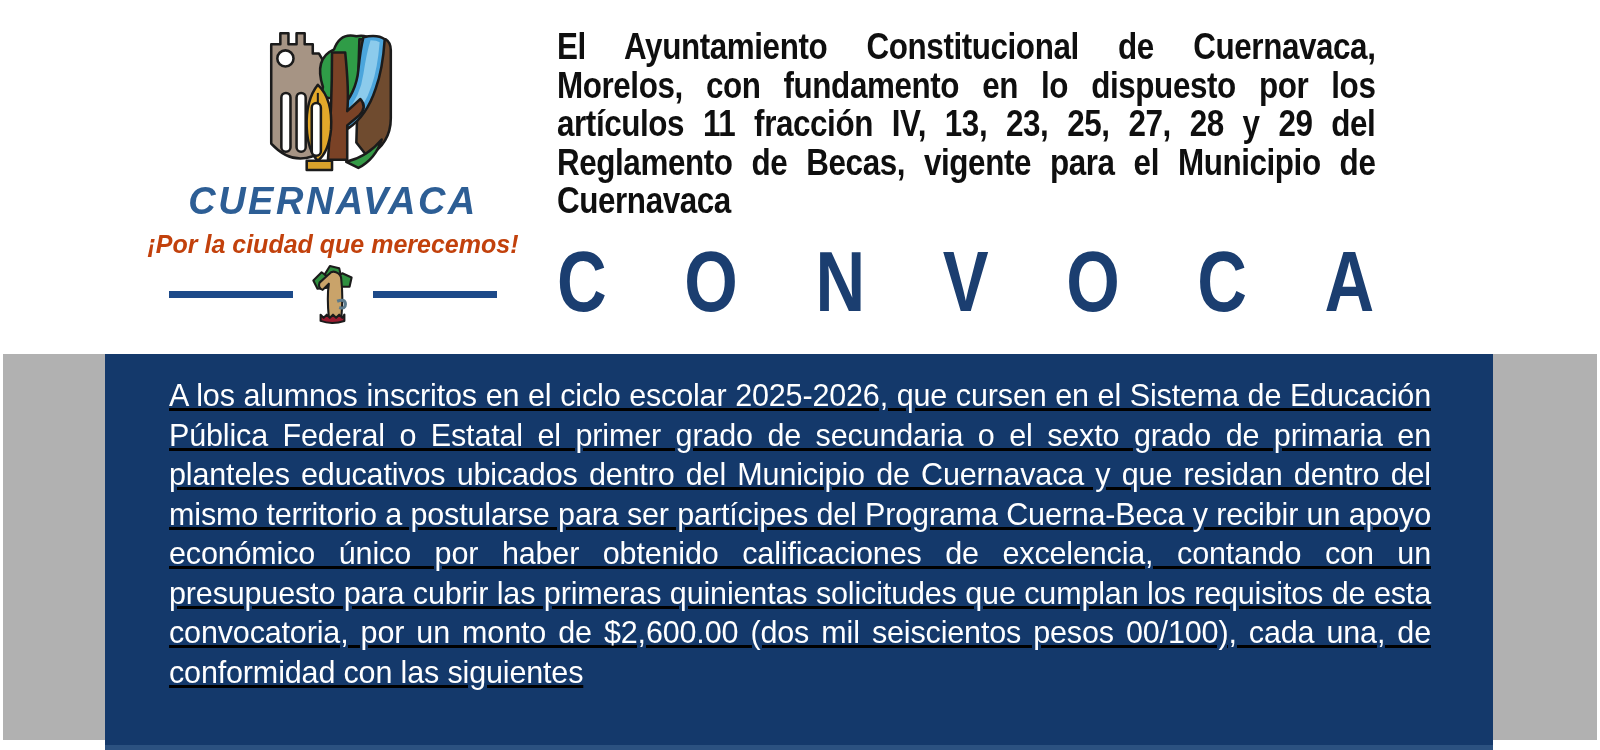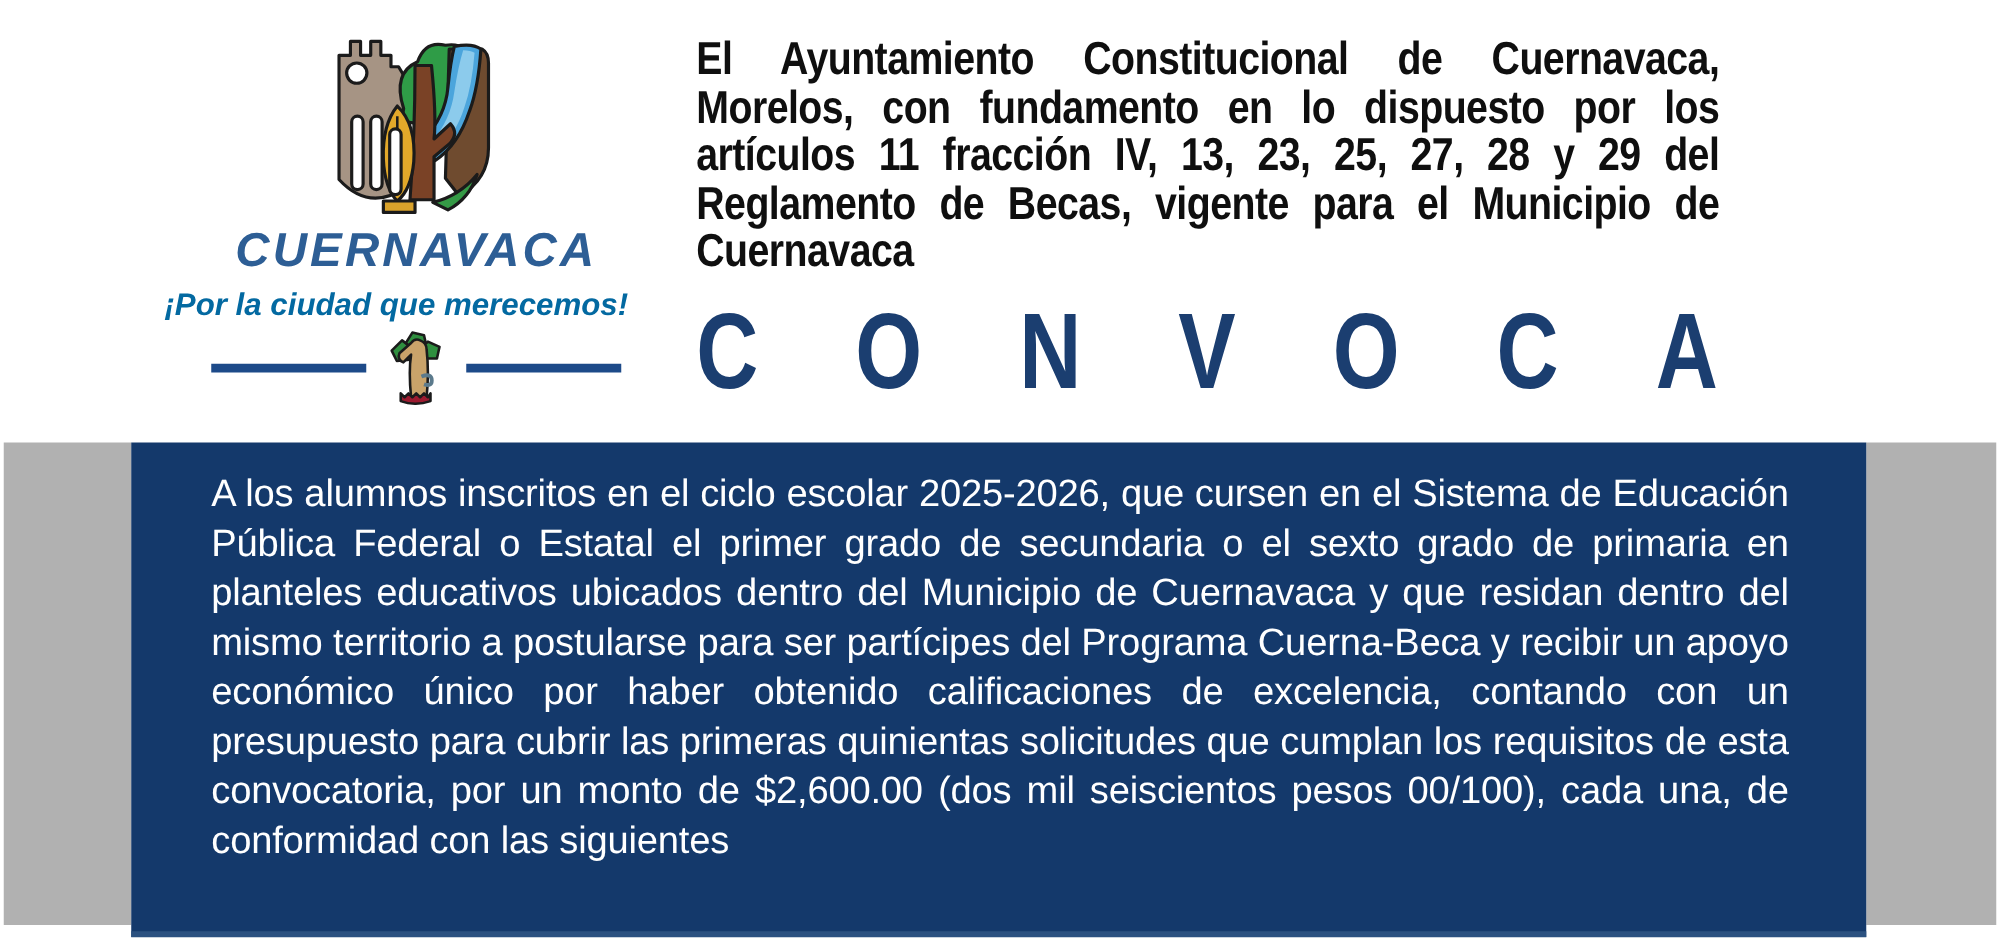--- a/index.html
+++ b/index.html
@@ -12,22 +12,22 @@
   .emblem{position:absolute;left:260px;top:22px;width:140px;height:152px;}
   .wordmark{
     position:absolute;left:150px;top:180px;width:366px;text-align:center;
     font-size:38px;font-weight:bold;letter-spacing:2.5px;color:#2D5E95;white-space:nowrap;font-style:italic;
   }
   .gov-subtitle{
     position:absolute;left:150px;top:217px;width:366px;text-align:center;
     font-size:14px;font-weight:600;letter-spacing:2px;color:#9A9A9A;white-space:nowrap;
   }
   .slogan{
-    position:absolute;left:124px;top:230px;width:386px;text-align:center;
-    font-size:25px;font-weight:bold;font-style:italic;color:#0369a1;white-space:nowrap;
+    position:absolute;left:140px;top:230px;width:386px;text-align:center;
+    font-size:25px;font-weight:bold;font-style:italic;color:#c2410c;white-space:nowrap;
   }
   .divider{
     position:absolute;left:150px;top:264px;width:366px;height:60px;
     display:flex;align-items:center;justify-content:center;gap:16px;
   }
   .divider .bar{width:124px;height:7px;background:#1D4A89;}
   .tree-glyph{width:48px;height:60px;flex:0 0 auto;}
 
   
   .legal-intro{
@@ -43,20 +43,21 @@
     color:#1B3E70;white-space:nowrap;
   }
 
   
   .gray-bar{position:absolute;top:354px;height:386px;background:#B1B1B1;}
   .gray-bar.left{left:3px;width:102px;}
   .gray-bar.right{left:1493px;width:104px;}
   .navy-panel{
     position:absolute;left:105px;top:354px;width:1388px;height:396px;
     background:#14396B;
+    text-decoration:underline;
   }
   .navy-panel::after{
     content:"";position:absolute;left:0;right:0;bottom:0;height:5px;background:#2B5180;
   }
   .body-paragraph{
     margin:0;padding:22px 62px 0 64px;
     font-size:30.5px;line-height:39.5px;letter-spacing:-0.15px;
     color:#FFFFFF;text-align:justify;
   }
 </style>

